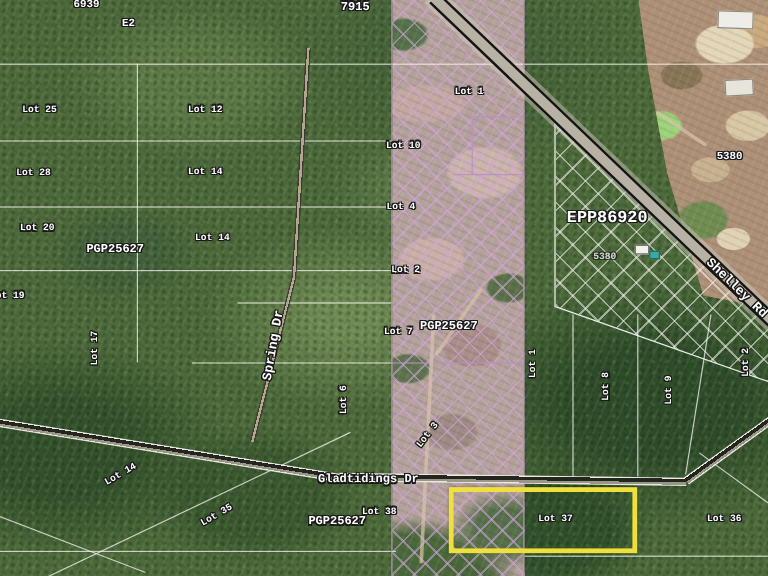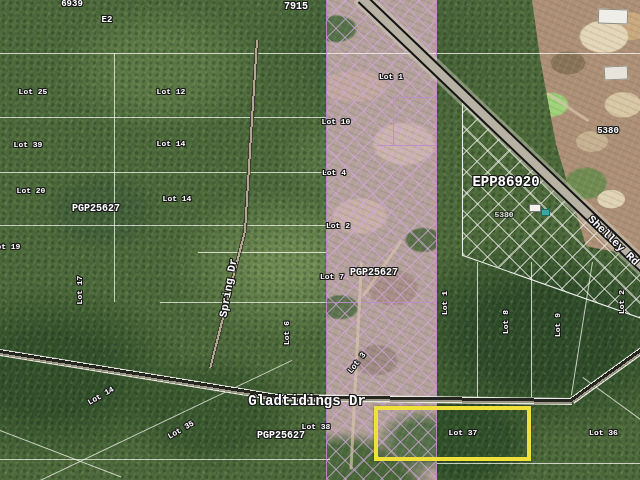--- a/index.html
+++ b/index.html
@@ -143,24 +143,24 @@
       <span class="map-label" style="left: 72px; top: 4px; font-size: 9px; transform: translate(-50%, -50%);">6939</span>
       <span class="map-label" style="left: 107px; top: 20px; font-size: 9px; transform: translate(-50%, -50%);">E2</span>
       <span class="map-label" style="left: 296px; top: 7px; font-size: 10px; transform: translate(-50%, -50%);">7915</span>
       <span class="map-label" style="left: 608px; top: 131px; font-size: 9px; transform: translate(-50%, -50%);">5380</span>
       <span class="map-label" style="left: 504px; top: 215px; font-size: 8px; transform: translate(-50%, -50%); opacity: 0.75;">5380</span>
       <span class="map-label" style="left: 96px; top: 209px; font-size: 10px; transform: translate(-50%, -50%);">PGP25627</span>
       <span class="map-label" style="left: 374px; top: 273px; font-size: 10px; transform: translate(-50%, -50%);">PGP25627</span>
       <span class="map-label" style="left: 281px; top: 436px; font-size: 10px; transform: translate(-50%, -50%);">PGP25627</span>
       <span class="map-label" style="left: 506px; top: 182px; font-size: 14px; transform: translate(-50%, -50%);">EPP86920</span>
       <span class="map-label" style="left: 229px; top: 288px; font-size: 11px; transform: translate(-50%, -50%) rotate(-80deg);">Spring Dr</span>
-      <span class="map-label" style="left: 307px; top: 401px; font-size: 14px; transform: translate(-50%, -50%);">Gladtidings Dr</span>
+      <span class="map-label" style="left: 307px; top: 401px; font-size: 10px; transform: translate(-50%, -50%);">Gladtidings Dr</span>
       <span class="map-label" style="left: 613px; top: 241px; font-size: 11px; transform: translate(-50%, -50%) rotate(44deg);">Shelley Rd</span>
       <span class="map-label" style="left: 33px; top: 92px; font-size: 8px; transform: translate(-50%, -50%);">Lot 25</span>
-      <span class="map-label" style="left: 28px; top: 145px; font-size: 8px; transform: translate(-50%, -50%);">Lot 39</span>
+      <span class="map-label" style="left: 28px; top: 145px; font-size: 8px; transform: translate(-50%, -50%);">Lot 28</span>
       <span class="map-label" style="left: 31px; top: 191px; font-size: 8px; transform: translate(-50%, -50%);">Lot 20</span>
       <span class="map-label" style="left: 6px; top: 247px; font-size: 8px; transform: translate(-50%, -50%);">Lot 19</span>
       <span class="map-label" style="left: 80px; top: 290px; font-size: 8px; transform: translate(-50%, -50%) rotate(-90deg);">Lot 17</span>
       <span class="map-label" style="left: 171px; top: 92px; font-size: 8px; transform: translate(-50%, -50%);">Lot 12</span>
       <span class="map-label" style="left: 171px; top: 144px; font-size: 8px; transform: translate(-50%, -50%);">Lot 14</span>
       <span class="map-label" style="left: 177px; top: 199px; font-size: 8px; transform: translate(-50%, -50%);">Lot 14</span>
       <span class="map-label" style="left: 287px; top: 333px; font-size: 8px; transform: translate(-50%, -50%) rotate(-90deg);">Lot 6</span>
       <span class="map-label" style="left: 391px; top: 77px; font-size: 8px; transform: translate(-50%, -50%);">Lot 1</span>
       <span class="map-label" style="left: 336px; top: 122px; font-size: 8px; transform: translate(-50%, -50%);">Lot 10</span>
       <span class="map-label" style="left: 334px; top: 173px; font-size: 8px; transform: translate(-50%, -50%);">Lot 4</span>

